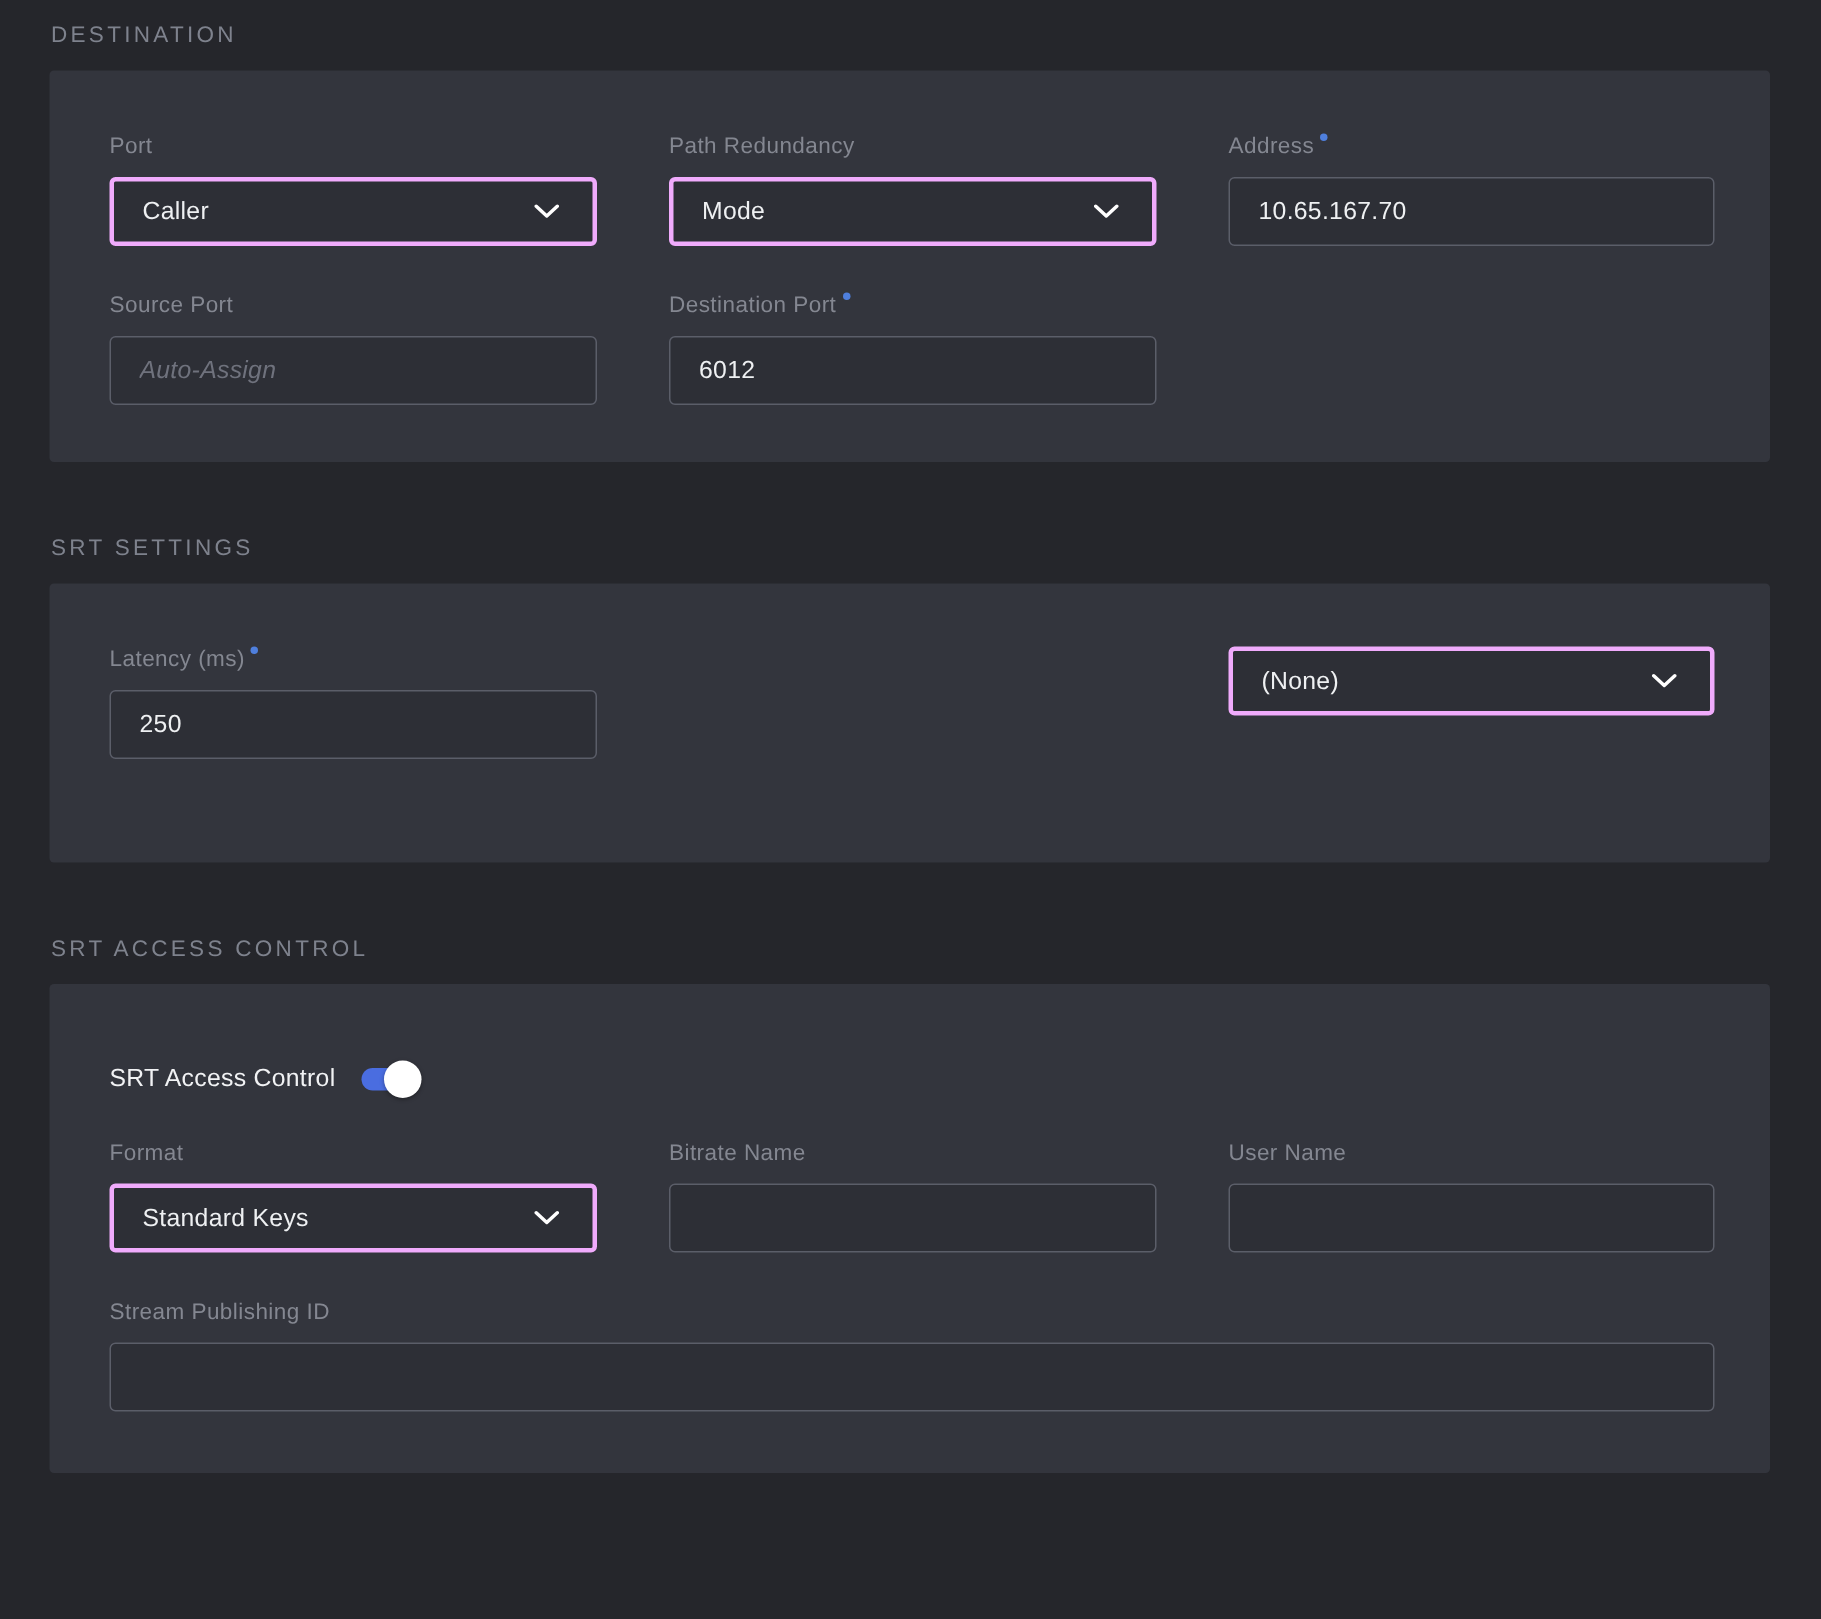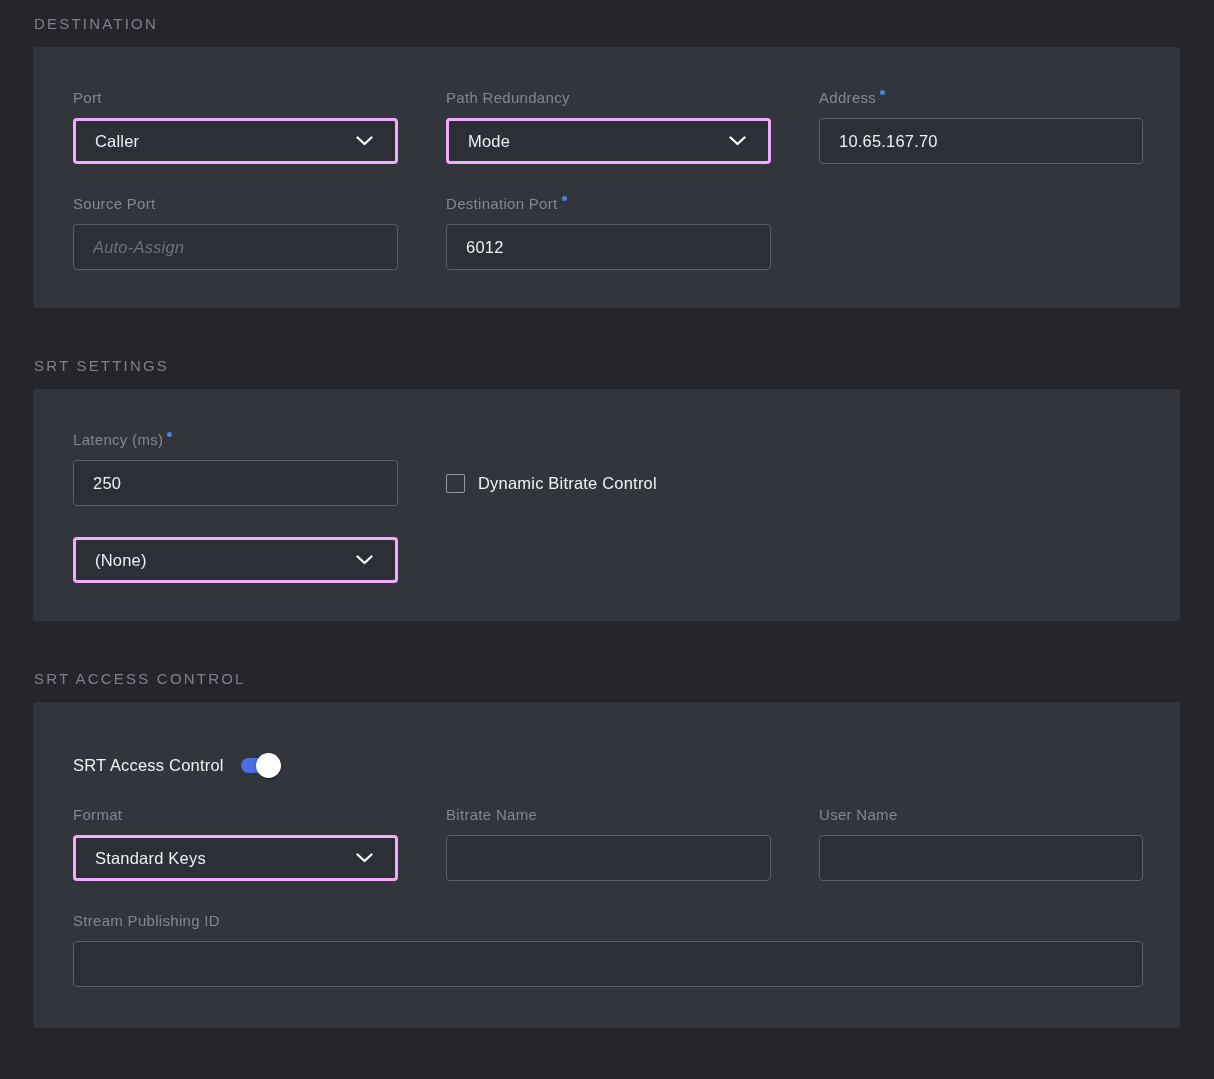--- a/index.html
+++ b/index.html
@@ -197,24 +197,20 @@
 <div class="section">
   <h2 class="section-title">SRT SETTINGS</h2>
   <div class="panel">
     <div class="grid3">
 
       <div>
         <span class="field-label"><span>Latency (ms)</span><span class="req-dot"></span></span>
         <input class="text-input" type="text" value="250" style="">
       </div>
 
-      <div class="inline-check">
-        <input class="cb" type="checkbox" style="">
-        <span class="check-label">Dynamic Bitrate Control</span>
-      </div>
 
       <div></div>
 
       <div>
         <div class="control select-box">
           <span class="select-value">(None)</span>
           <svg class="chevron" viewBox="0 0 17 10">
               <polyline points="1.5,1.5 8.5,8 15.5,1.5" fill="none" stroke="#ffffff" stroke-width="2.3" stroke-linecap="round" stroke-linejoin="round"></polyline>
             </svg>
         </div>

